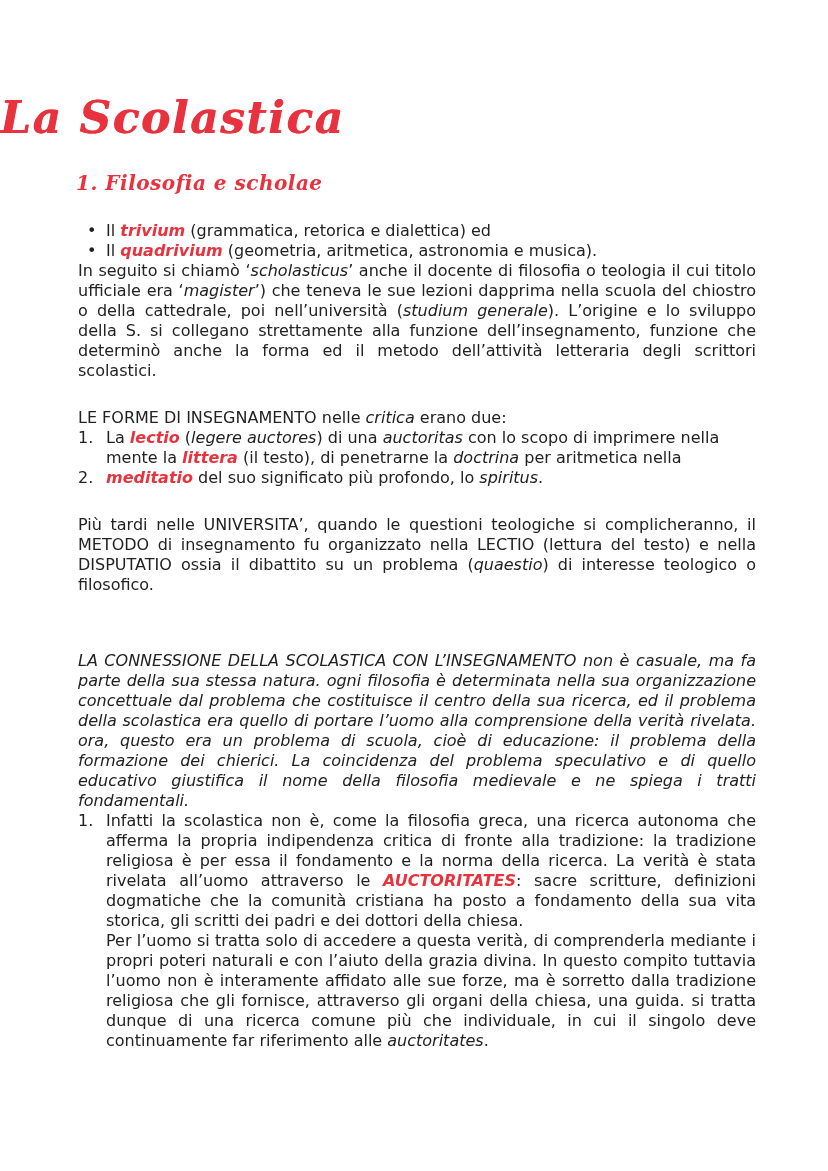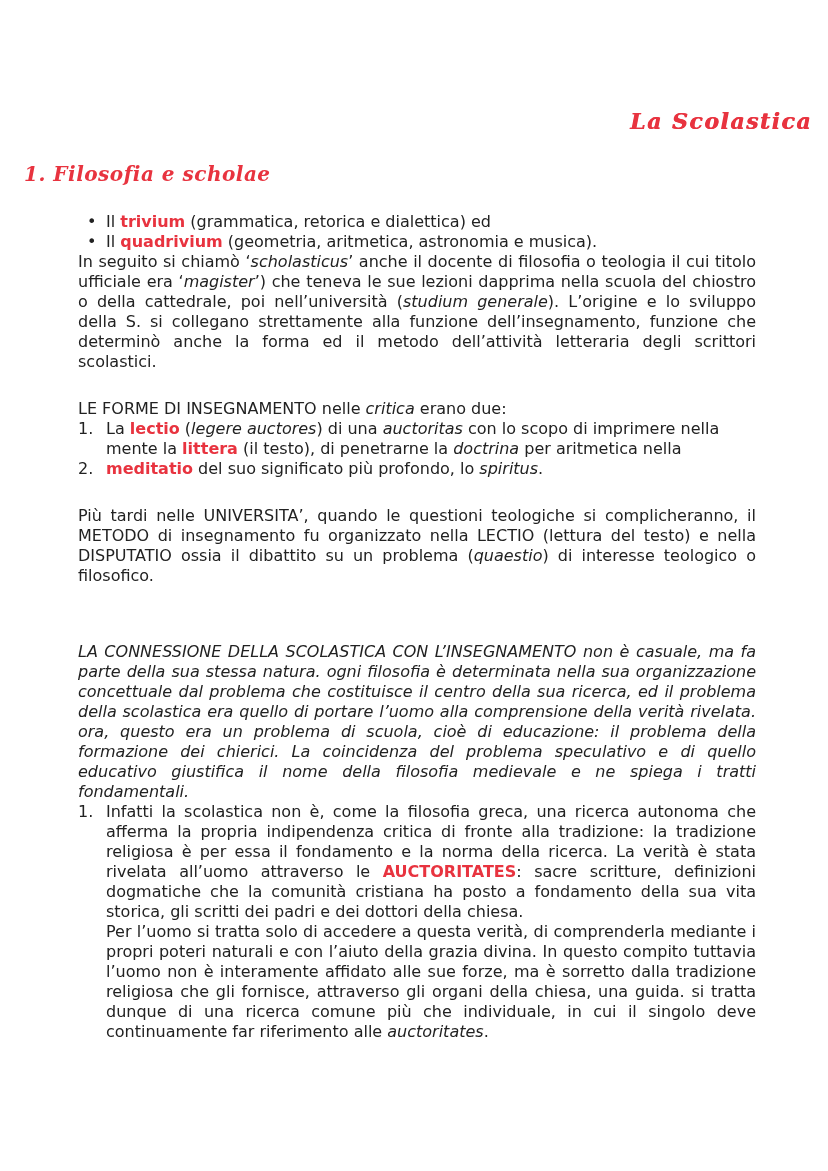--- a/index.html
+++ b/index.html
@@ -12,51 +12,51 @@
     position:relative;
     width:828px;
     height:1171px;
     margin:0 auto;
     background:#ffffff;
     font-family:"DejaVu Sans", sans-serif;
     color:var(--ink);
     overflow:hidden;
   }
   .title{
-    margin:16px;
+    margin:0;
     padding-top:92px;
-    text-align:right;
+    text-align:left;
     font-family:"DejaVu Serif", serif;
     font-style:italic;
     font-weight:700;
-    font-size:22px;
+    font-size:44px;
     letter-spacing:1.5px;
     color:var(--red);
     text-shadow:0.6px 0 0 var(--red);
   }
   .section{
-    margin:28px 0 0 24px;
+    margin:28px 0 0 76px;
     font-family:"DejaVu Serif", serif;
     font-style:italic;
     font-weight:700;
     font-size:20px;
     letter-spacing:0.5px;
     color:var(--red);
   }
   .content{
     margin:26px 72px 0 78px;
     font-size:16px;
     line-height:1.25;
   }
   .para{margin:0;}
   .just{text-align:justify;}
   .mt1{margin-top:27px;}
   .mt2{margin-top:56px;font-style:italic;}
   .rd{color:var(--red);font-weight:700;}
-  .rdit{color:var(--red);font-weight:700;}
+  .rdit{color:var(--red);font-weight:700;font-style:italic;}
   .it{font-style:italic;}
   .blist{margin:0;}
   .bitem{display:flex;}
   .bmark{flex:none;width:28px;padding-left:9px;}
   .btext{flex:1;}
   .nlist{margin:0;}
   .nitem{display:flex;}
   .nmark{flex:none;width:28px;}
   .ntext{flex:1;}
 </style>

